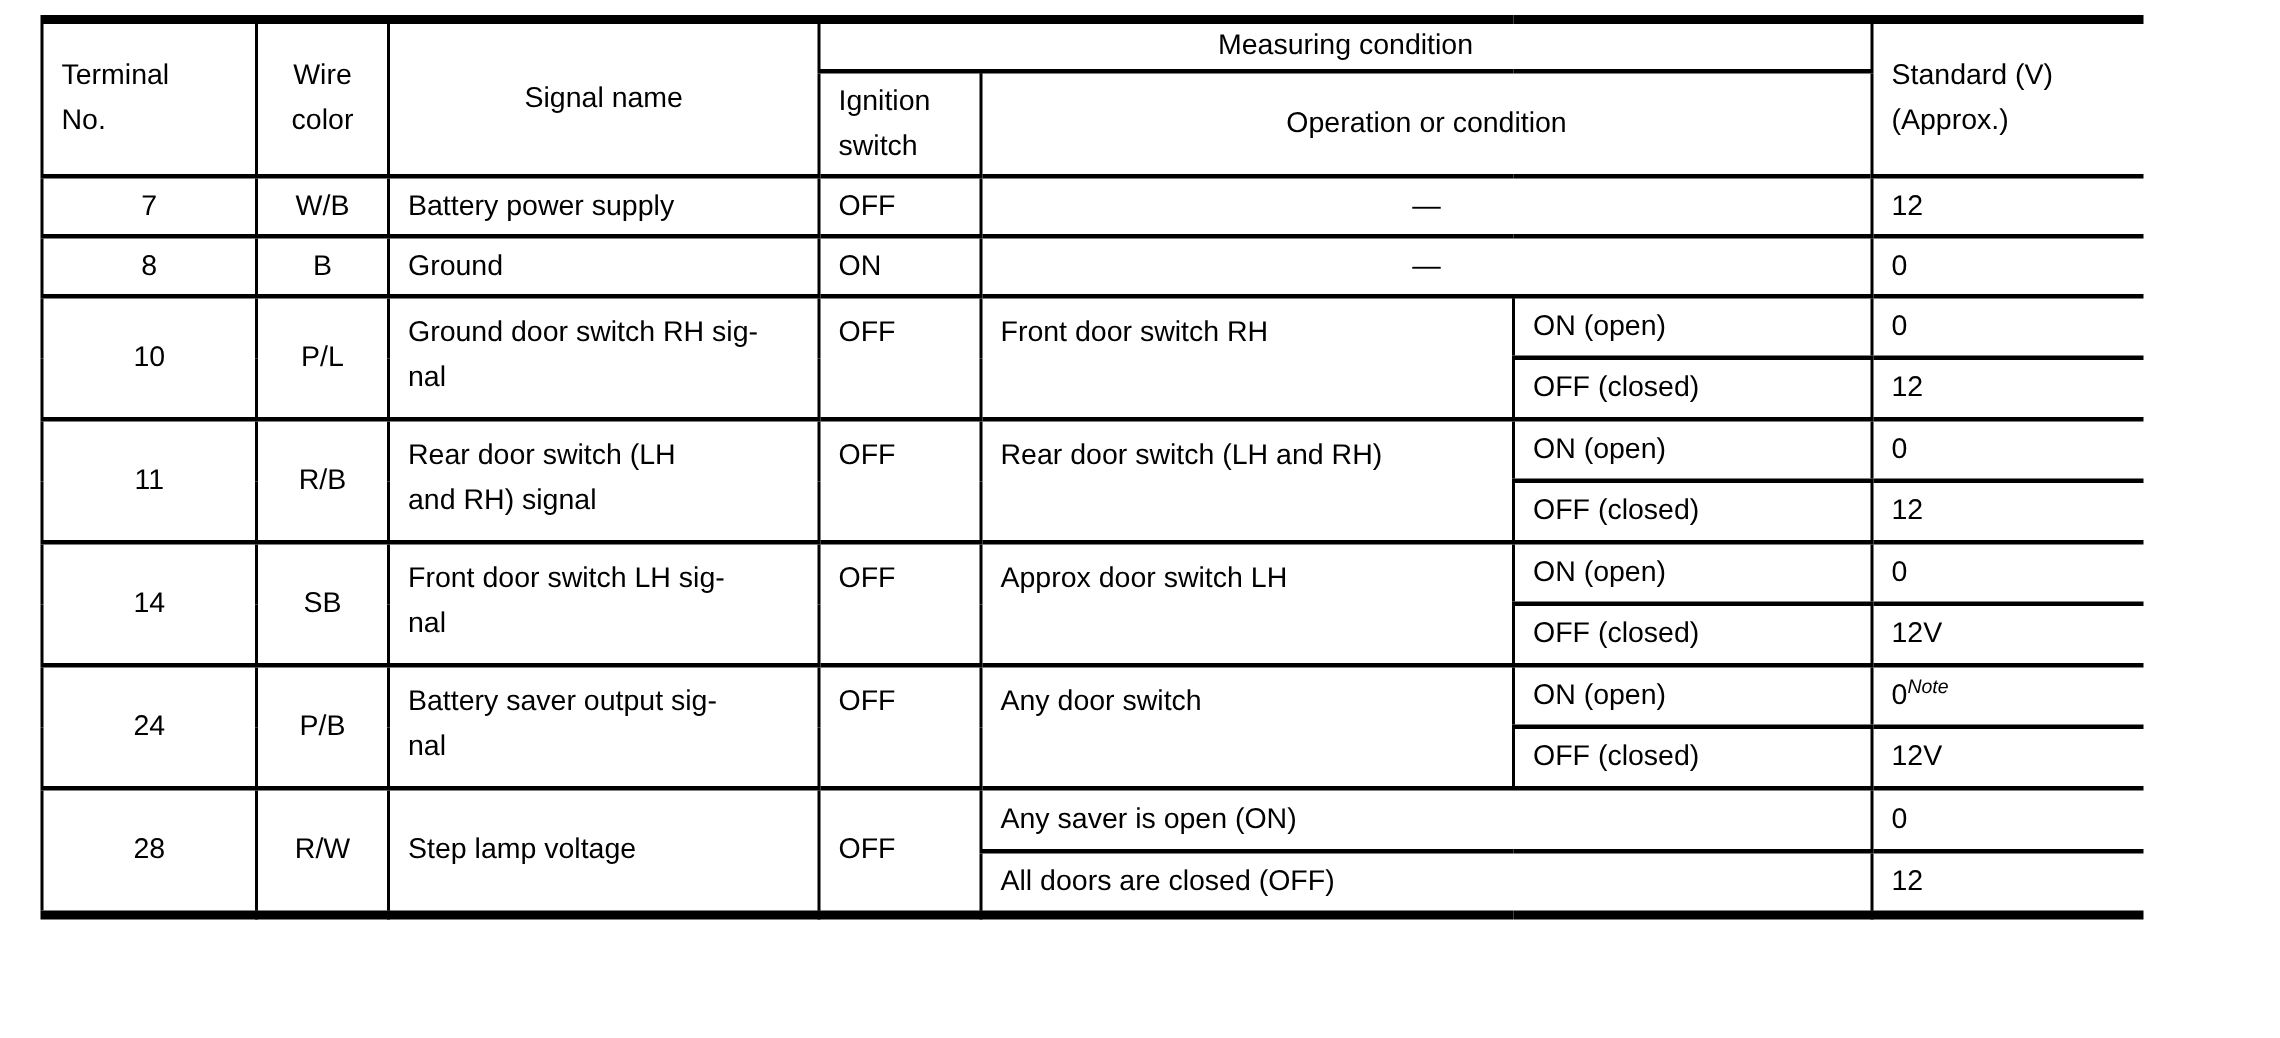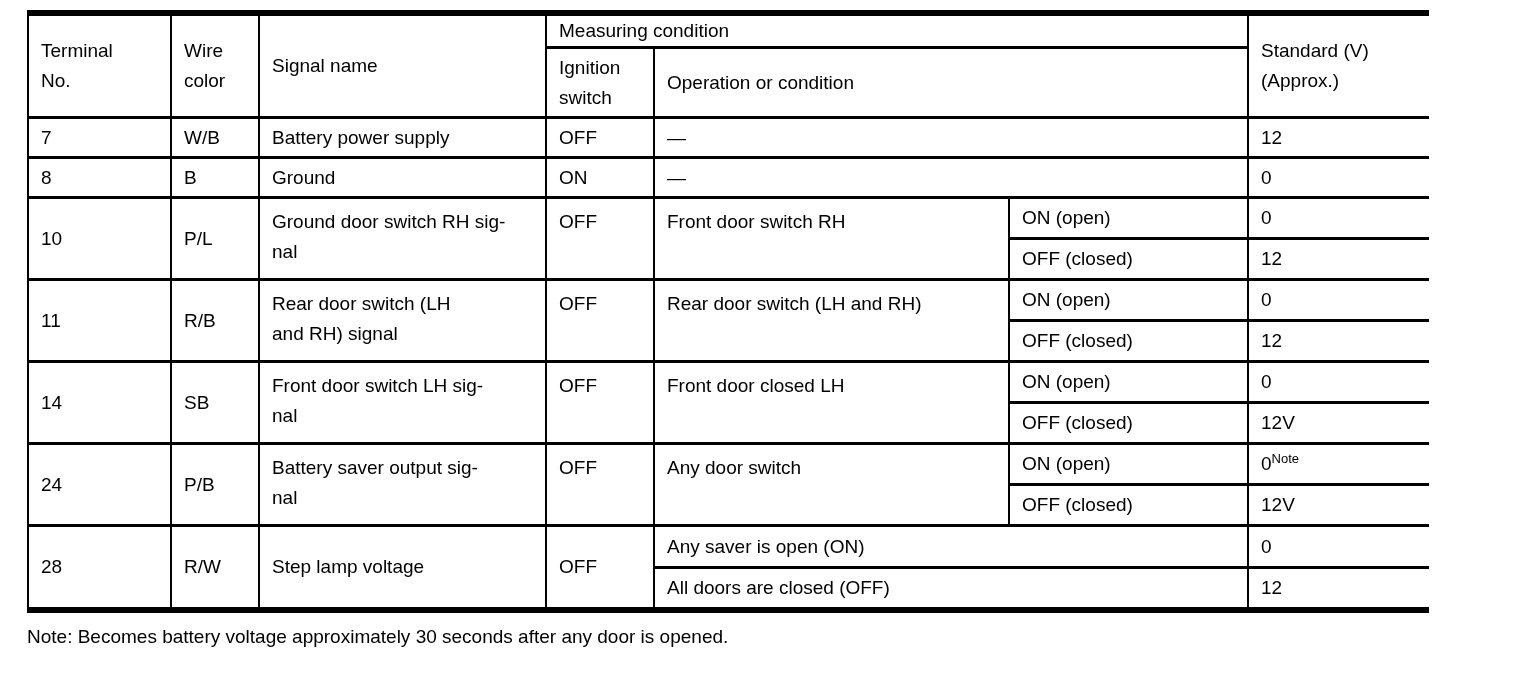--- a/index.html
+++ b/index.html
@@ -34,28 +34,29 @@
     border-top: 3px solid #000;
     border-bottom: 3px solid #000;
     padding: 0 12px;
     font-weight: normal;
     vertical-align: middle;
     text-align: left;
     overflow: hidden;
     background: #fff;
   }
   .noright { border-right: 0; }
-  .c   { }
+  .c   { text-align: center; }
   .pre { white-space: pre-line; }
   .vt  { vertical-align: top; padding-top: 8px; }
   .sup {
     font-size: 13px;
     line-height: 0;
     position: relative;
     top: -7px;
+    font-style: italic;
   }
   .note {
     margin: 9px 0 0 0;
     white-space: nowrap;
   }
 </style>
 </head>
 <body>
 
 <div class="wrap">
@@ -134,21 +135,21 @@
       <td>OFF (closed)</td>
       <td class="noright">12</td>
     </tr>
 
     <tr style="height:41px">
       <td rowspan="2" class="c">14</td>
       <td rowspan="2" class="c">SB</td>
       <td rowspan="2" class="pre vt">Front door switch LH sig-
 nal</td>
       <td rowspan="2" class="vt">OFF</td>
-      <td rowspan="2" class="vt">Front door closed LH</td>
+      <td rowspan="2" class="vt">Approx door switch LH</td>
       <td>ON (open)</td>
       <td class="noright">0</td>
     </tr>
     <tr style="height:41px">
       <td>OFF (closed)</td>
       <td class="noright">12V</td>
     </tr>
 
     <tr style="height:41px">
       <td rowspan="2" class="c">24</td>
@@ -173,14 +174,13 @@
       <td colspan="2">Any saver is open (ON)</td>
       <td class="noright">0</td>
     </tr>
     <tr style="height:42px">
       <td colspan="2">All doors are closed (OFF)</td>
       <td class="noright">12</td>
     </tr>
   </tbody>
     </table>
 
-  <div class="note">Note: Becomes battery voltage approximately 30 seconds after any door is opened.</div>
 </div>
 
 </body></html>

